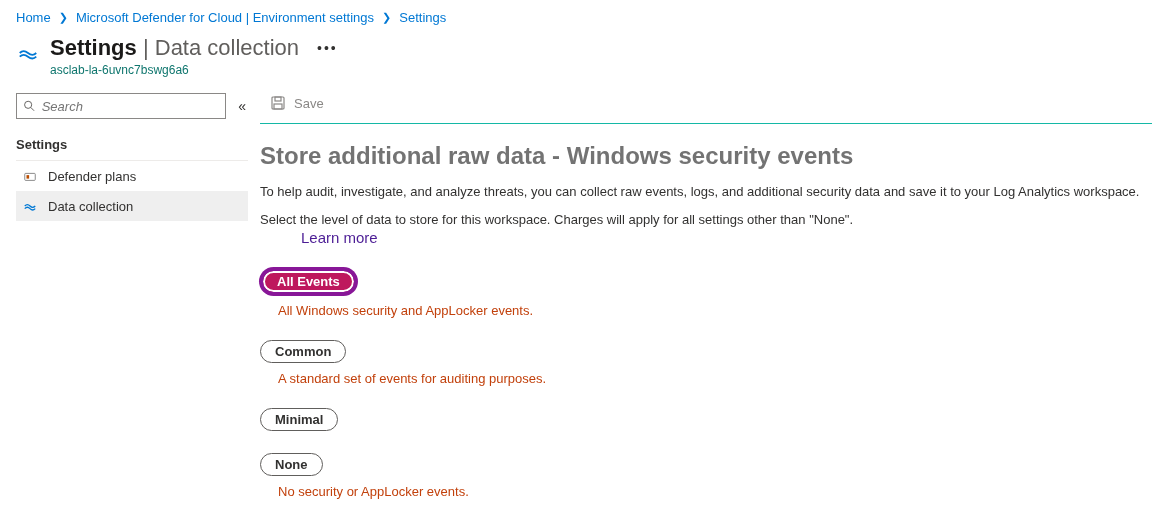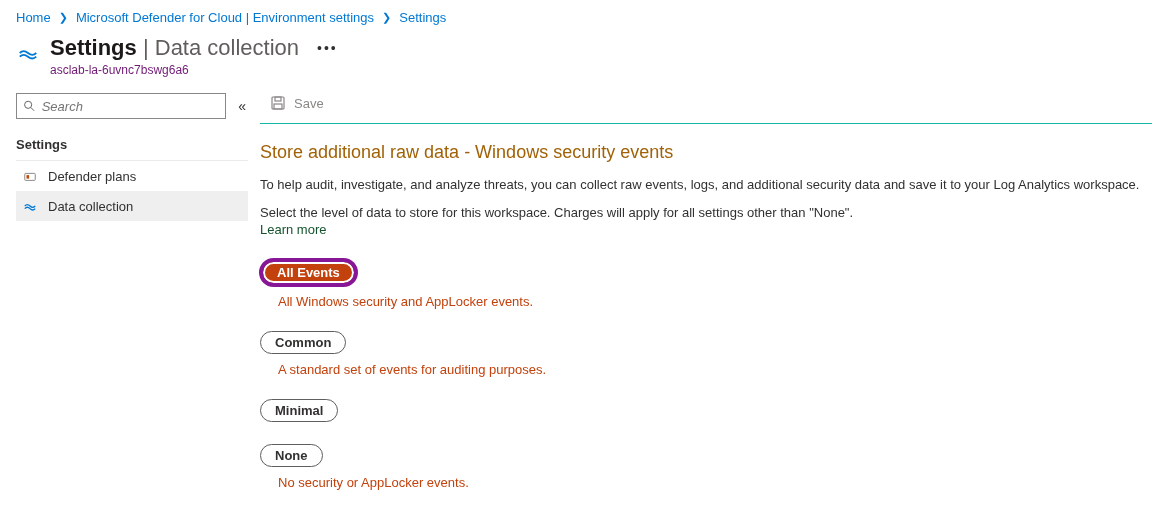--- a/index.html
+++ b/index.html
@@ -63,21 +63,21 @@
       color: #605e5c;
     }
     .header-ellipsis {
       color: #323130;
       font-size: 14px;
       cursor: pointer;
       letter-spacing: 2px;
     }
     .header-resource {
       font-size: 12px;
-      color: #701a75;
+      color: #0f766e;
       margin-top: 2px;
     }
     .layout {
       display: flex;
       padding: 0 16px;
       gap: 12px;
     }
     .sidebar {
       width: 232px;
       flex-shrink: 0;
@@ -152,61 +152,62 @@
     .toolbar-btn {
       display: flex;
       align-items: center;
       gap: 8px;
       color: #8a8886;
       font-size: 13px;
       cursor: pointer;
       padding: 2px 4px;
     }
     .section-title {
-      font-size: 18px;
-      font-weight: 400;
-      color: #a16207;
+      font-size: 24px;
+      font-weight: 700;
+      color: #737373;
       margin: 18px 0 12px 0;
     }
     .section-desc {
       font-size: 13px;
       color: #323130;
       line-height: 1.5;
       margin-bottom: 8px;
     }
     .section-desc2 {
       font-size: 13px;
       color: #323130;
       line-height: 1.5;
     }
     .learn-more {
-      color: #14532d;
-      font-size: 13px;
-      cursor: pointer;
+      color: #4c1d95;
+      font-size: 15px;
+      cursor: pointer;
+      margin-left: 41px;
     }
     .options {
       margin-top: 22px;
     }
     .option-block {
       margin-bottom: 22px;
     }
     .pill {
       display: inline-block;
       border: 1px solid #605e5c;
       border-radius: 14px;
       padding: 3px 14px;
       font-size: 13px;
       font-weight: 600;
       color: #323130;
       cursor: pointer;
       background: #fff;
     }
     .pill.selected {
       border: 3px solid #881798;
-      background: #c2410c;
+      background: #be185d;
       color: #fff;
       box-shadow: 0 0 0 1px #881798, inset 0 0 0 2px #fff;
     }
     .option-desc {
       font-size: 13px;
       color: #c2410c;
       margin-top: 8px;
       margin-left: 18px;
     }
   </style>

